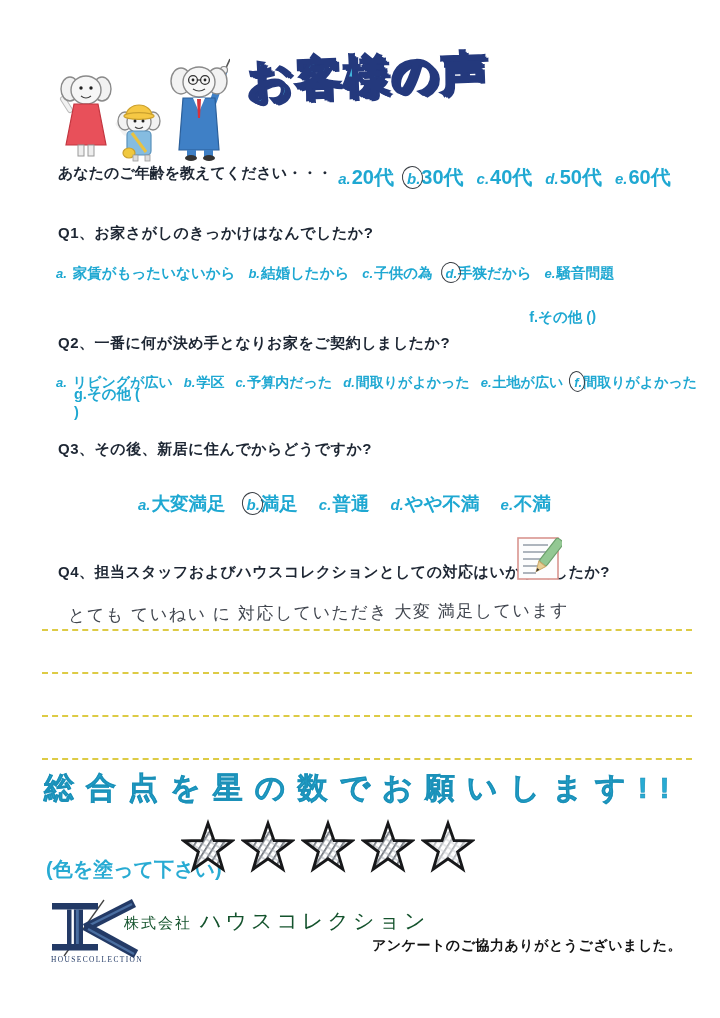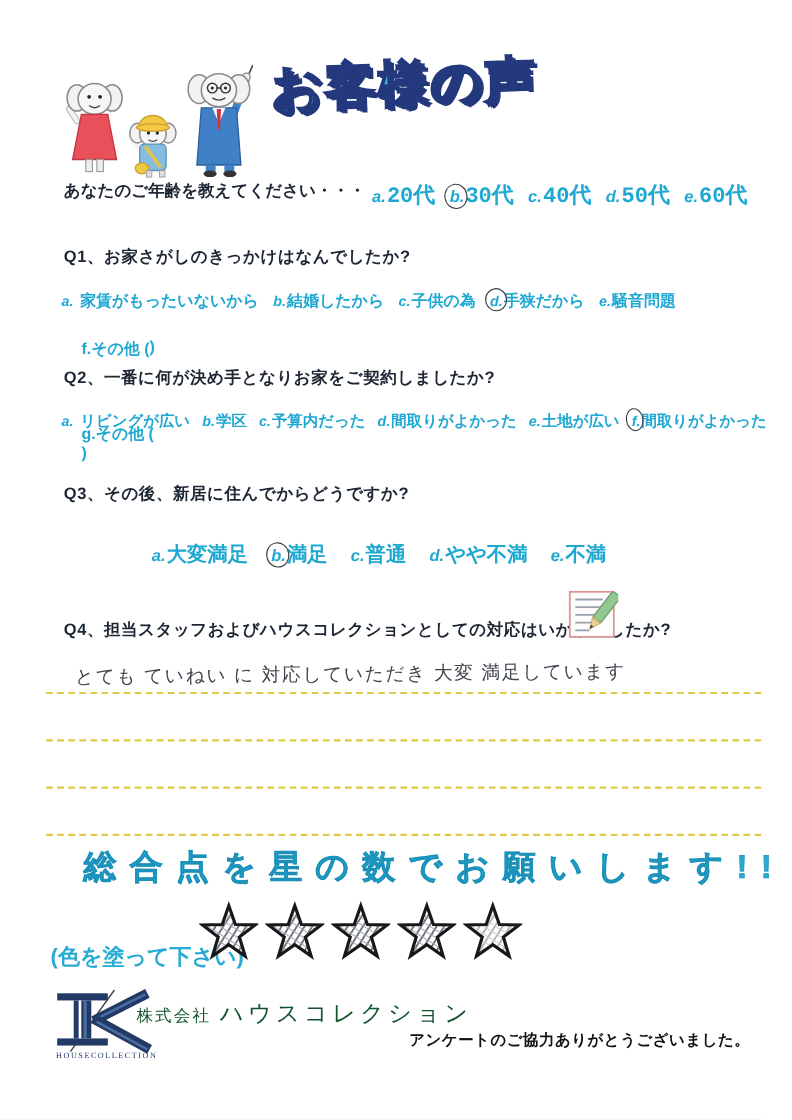--- a/index.html
+++ b/index.html
@@ -19,37 +19,37 @@
     text-shadow:4px 3px 0 #24397d, 2px 2px 0 #24397d;
   }
 
   
   .q-heading { font-weight:bold; font-size:15px; letter-spacing:0.5px; color:#1d2633; white-space:nowrap; }
 
   
   .opt-row { display:flex; align-items:flex-start; white-space:nowrap; color:#1fa8d2; }
   .opt { display:inline-flex; align-items:baseline; }
   .opt .k { font-style:italic; font-weight:bold; margin-right:1px; position:relative; }
-  .opt .l { font-weight:bold; font-style:normal;font-family:Liberation Mono, monospace; }
+  .opt .l { font-weight:bold; font-style:normal; }
   .k.circled::after {
     content:""; position:absolute; left:-5px; right:-3px; top:-4px; bottom:-2px;
     border:1.7px solid #3a3f45; border-radius:50%; transform:rotate(-10deg);
   }
   .age-row { left:58px; top:164px; }
   .age-row .q-label { font-size:15px; margin-right:6px; }
   .age-row .opt { margin-right:13px; }
   .age-row .k { font-size:15px; }
   .age-row .l { font-size:20px; }
 
   .q1-head { left:58px; top:224px; }
   .q1-opts { left:56px; top:264px; }
   .q1-opts .opt { margin-right:13px; }
   .q1-opts .k { font-size:13px; } .q1-opts .l { font-size:14.5px; }
 
-  .other-row { left:74px; width:522px; display:flex; justify-content:flex-start;
+  .other-row { left:74px; width:522px; display:flex; justify-content:flex-end;
     color:#1fa8d2; font-weight:bold; font-size:14.5px; }
   .q1-other { top:308px; }
 
   .q2-head { left:58px; top:334px; }
   .q2-opts { left:56px; top:374px; }
   .q2-opts .opt { margin-right:11px; }
   .q2-opts .k { font-size:13px; } .q2-opts .l { font-size:14px; }
   .q2-other { top:385px;flex-direction:column; }
 
   .q3-head { left:58px; top:440px; }
@@ -62,21 +62,21 @@
   .hand-answer {
     left:68px; top:601px; width:560px;
     font-size:17px; letter-spacing:1.5px; color:#41464f;
     transform:rotate(-0.6deg); white-space:nowrap;
   }
   .dash-line { left:42px; width:650px; height:0; border-top:2px dashed #ddcb45; }
   .dl1 { top:629px; } .dl2 { top:672px; } .dl3 { top:715px; } .dl4 { top:758px; }
 
   .rating-heading {
     left:44px; top:768px; font-size:30px; font-weight:bold; white-space:nowrap;
-    color:#28abd3; letter-spacing:12px;margin-left:32px; -webkit-text-stroke:0.6px #1b90b8;
+    color:#28abd3; letter-spacing:12px; -webkit-text-stroke:0.6px #1b90b8;
   }
   .rating-note { left:46px; top:856px; font-size:20px; font-weight:bold; color:#28abd3; white-space:nowrap; }
   .stars { left:181px; top:818px; display:flex; gap:6px; }
   .stars svg { display:block; }
 
   .logo-svg { left:46px; top:898px; }
   .company { left:124px; top:907px; font-family:"Liberation Serif","DejaVu Serif",serif; color:#14532d; white-space:nowrap; }
   .company .pre { font-size:15px; letter-spacing:2px; margin-right:8px; }
   .company .name { font-size:21px; letter-spacing:4px; }
   .thanks { left:372px; top:937px; font-size:14px; font-weight:bold; color:#121212; letter-spacing:0.5px; white-space:nowrap; }

